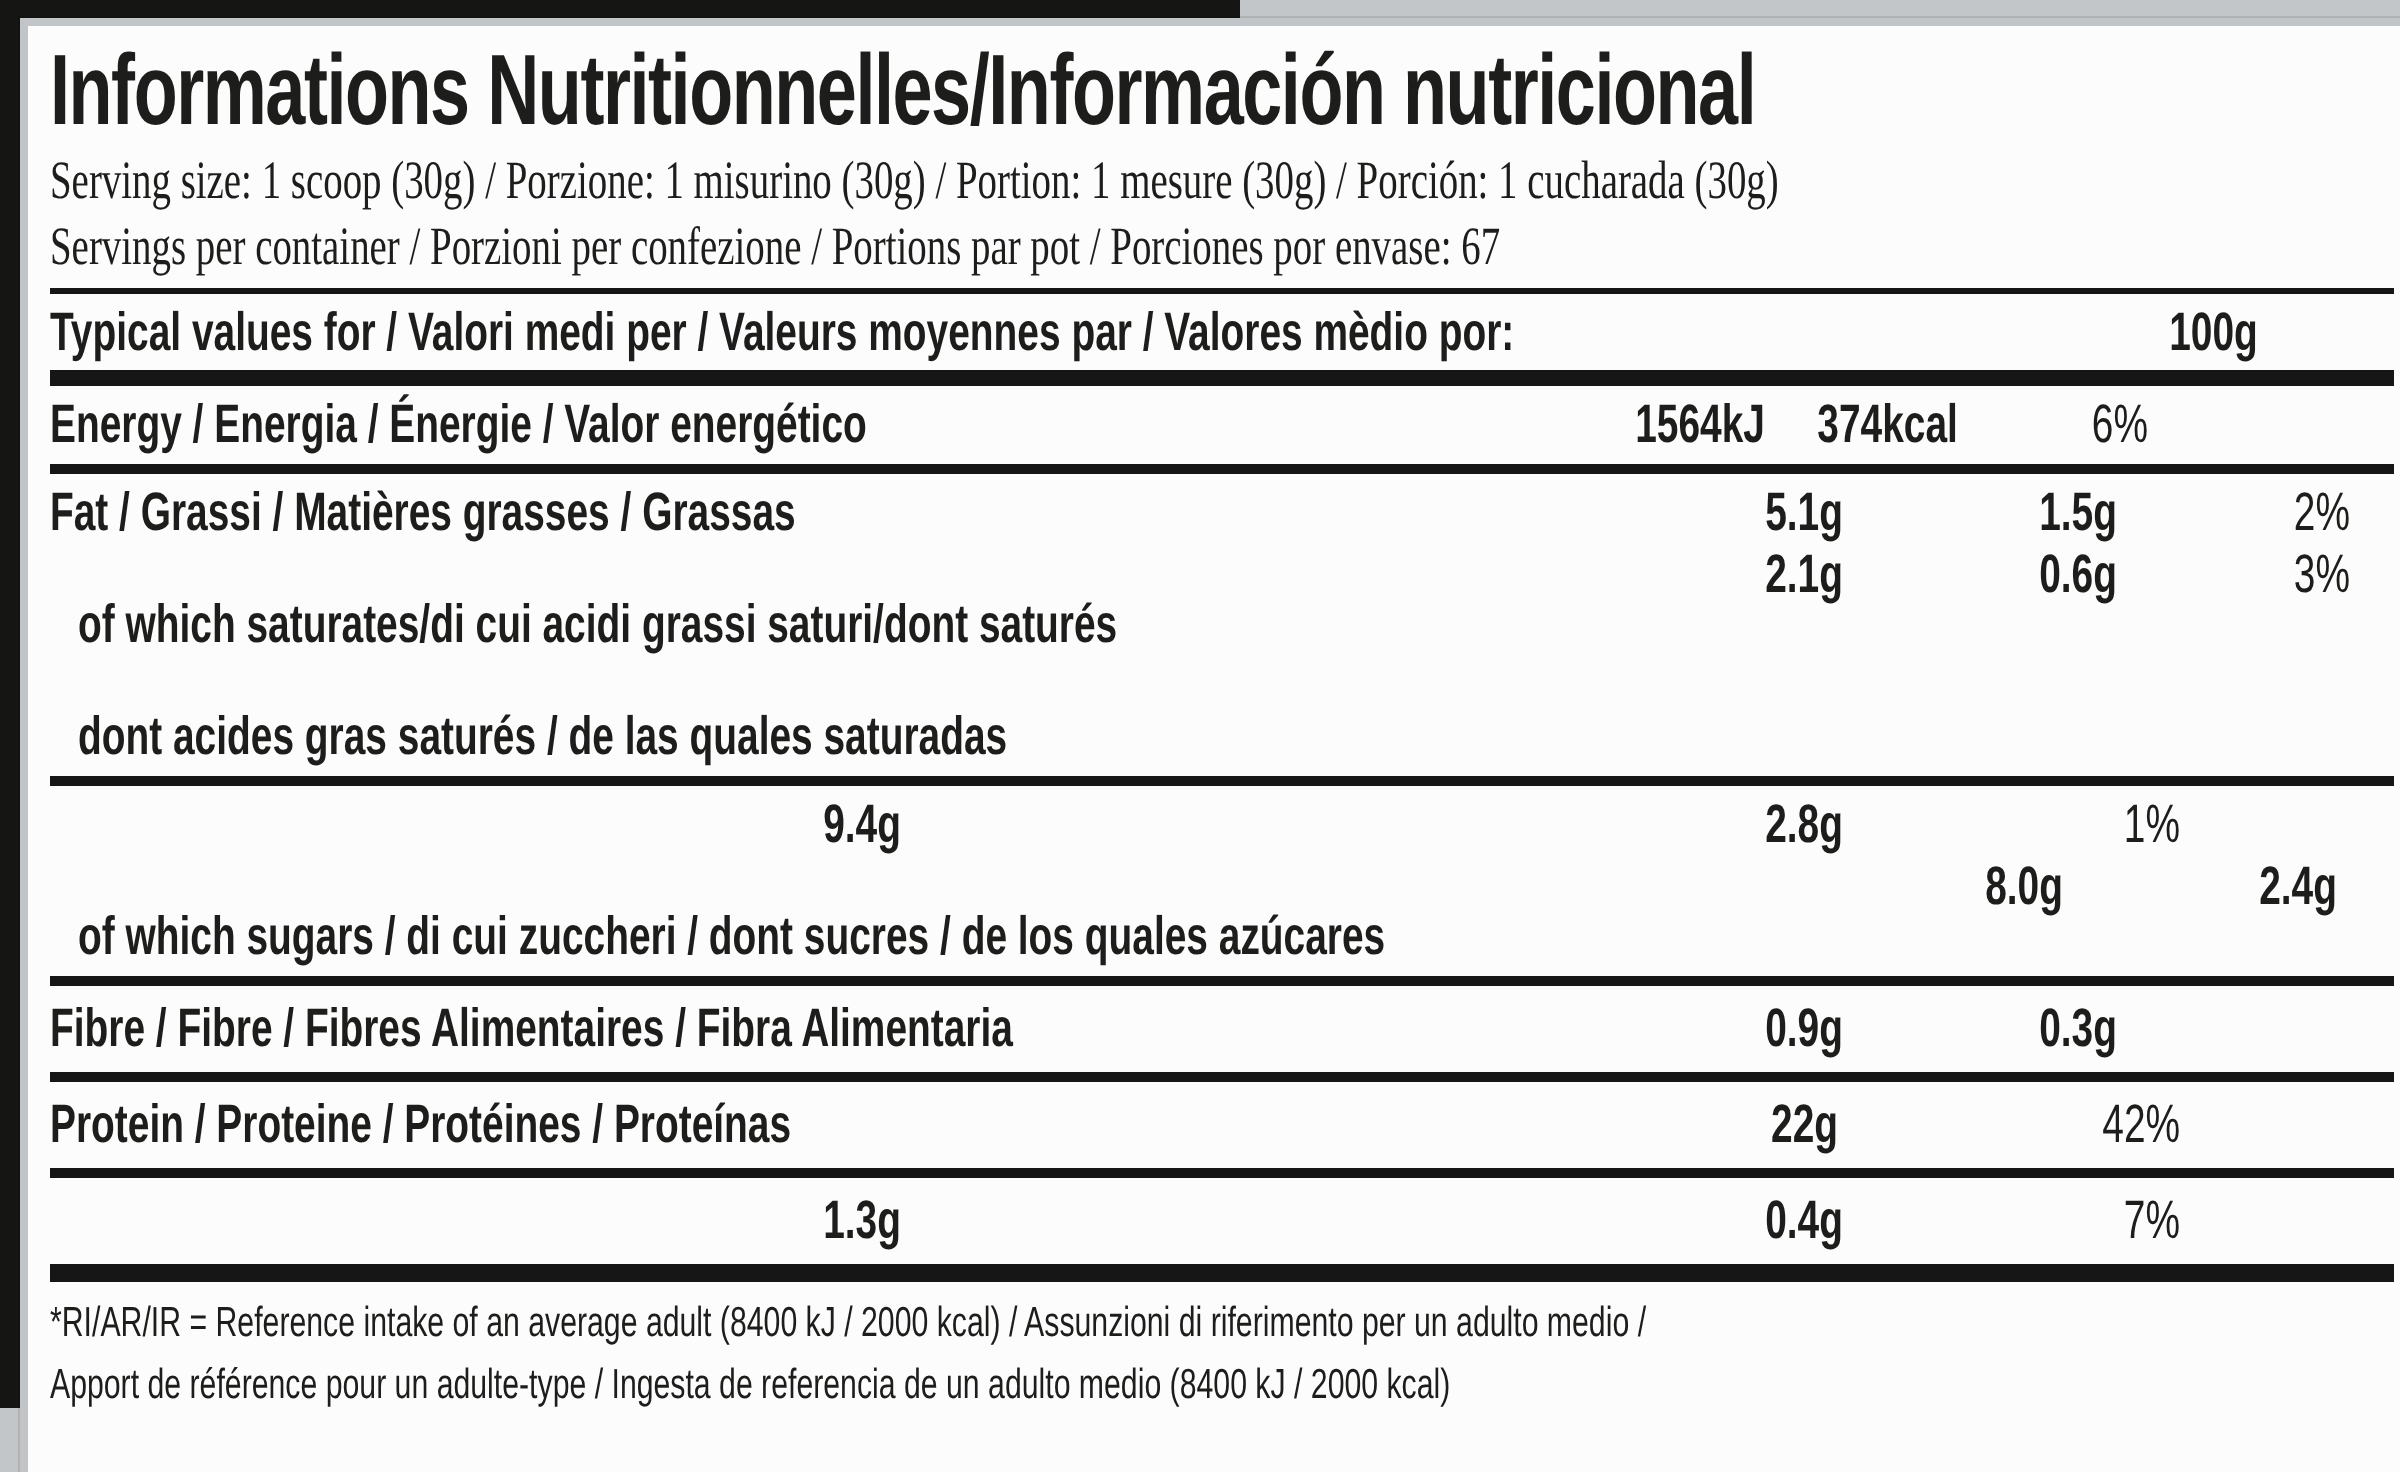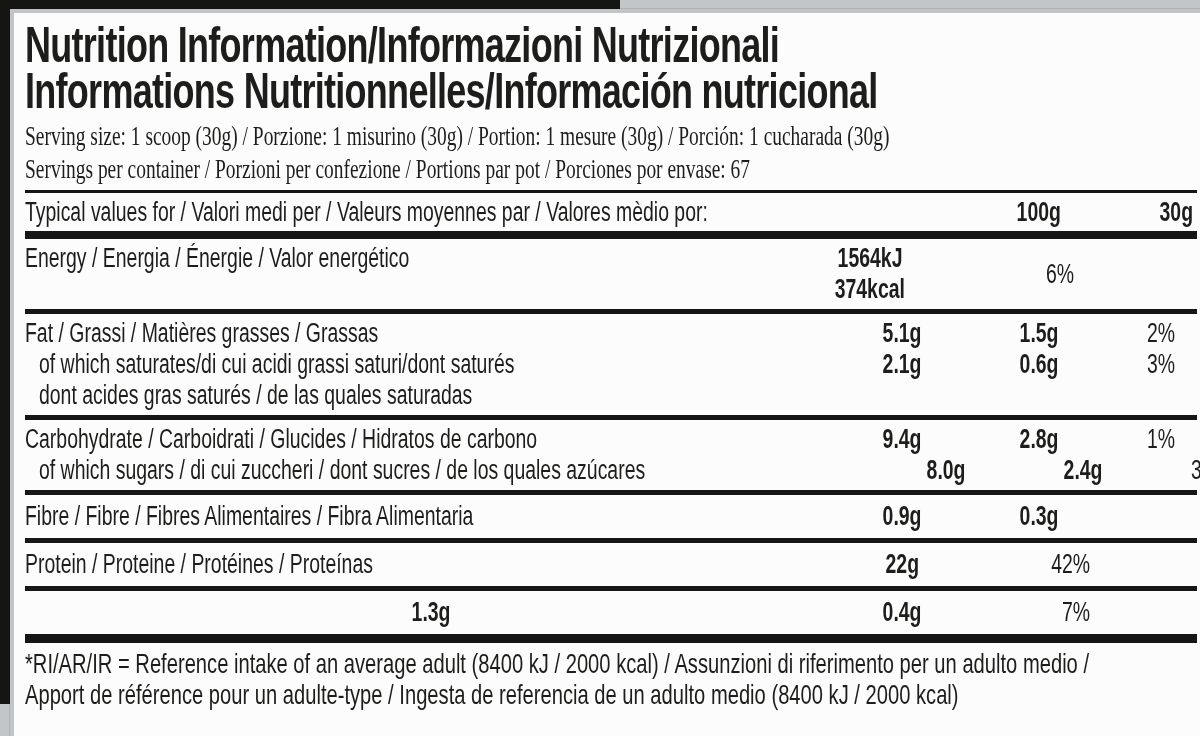--- a/index.html
+++ b/index.html
@@ -52,39 +52,38 @@
   .grid-row{
     display:grid;
     grid-template-columns:1fr 130px 145px 85px;
     align-items:start;
   }
   .header-row{padding:3px 0;}
   .header-row .line{line-height:32px;}
   .row{padding:4px 0;gap:16px;}
   .row-single{padding:6px 0;}
   .line{font-size:27px;line-height:31px;}
-  .cell-label{text-align:left;}
-  .cell-label.sub{padding-left:14px;}
+  .cell-label{text-align:left;font-weight:bold;}
+  .cell-label.sub{padding-left:14px;margin-top:25px;}
   .cell-val{text-align:center;font-weight:bold;}
   .cell-pct{text-align:right;padding-right:22px;}
   .vcenter{align-self:center;}
-  .stack{display:flex;flex-direction:column;align-items:center;}
+  .stack{display:flex;align-items:center;}
 
   .footnote{margin-top:5px;}
-  .footnote .line{font-size:28px;line-height:31px;}
+  .footnote .line{font-size:21px;line-height:31px;}
 </style>
 </head>
 <body>
 
 <div class="black-backdrop"></div>
 
 <div class="panel">
 
   <div>
-    <div class="title-line"><span class="tx">Nutrition Information/Informazioni Nutrizionali</span></div>
     <div class="title-line"><span class="tx">Informations Nutritionnelles/Información nutricional</span></div>
   </div>
 
   <div class="serving-block">
     <div class="serving-line"><span class="tx">Serving size: 1 scoop (30g) / Porzione: 1 misurino (30g) / Portion: 1 mesure (30g) / Porción: 1 cucharada (30g)</span></div>
     <div class="serving-line"><span class="tx">Servings per container / Porzioni per confezione / Portions par pot / Porciones por envase: 67</span></div>
   </div>
 
   <div class="rule rule-thin"></div>
 
@@ -128,21 +127,20 @@
       <div class="cell-val line"></div>
       <div class="cell-val line"></div>
       <div class="cell-pct line"></div>
     </div>
   </div>
 
   <div class="rule rule-med"></div>
 
   <div class="row">
     <div class="grid-row">
-      <div class="cell-label line"><span class="tx">Carbohydrate / Carboidrati / Glucides / Hidratos de carbono</span></div>
       <div class="cell-val line"><span class="tx tx-c">9.4g</span></div>
       <div class="cell-val line"><span class="tx tx-c">2.8g</span></div>
       <div class="cell-pct line"><span class="tx tx-r">1%</span></div>
     </div>
     <div class="grid-row">
       <div class="cell-label sub line"><span class="tx">of which sugars / di cui zuccheri / dont sucres / de los quales azúcares</span></div>
       <div class="cell-val line"><span class="tx tx-c">8.0g</span></div>
       <div class="cell-val line"><span class="tx tx-c">2.4g</span></div>
       <div class="cell-pct line"><span class="tx tx-r">3%</span></div>
     </div>

